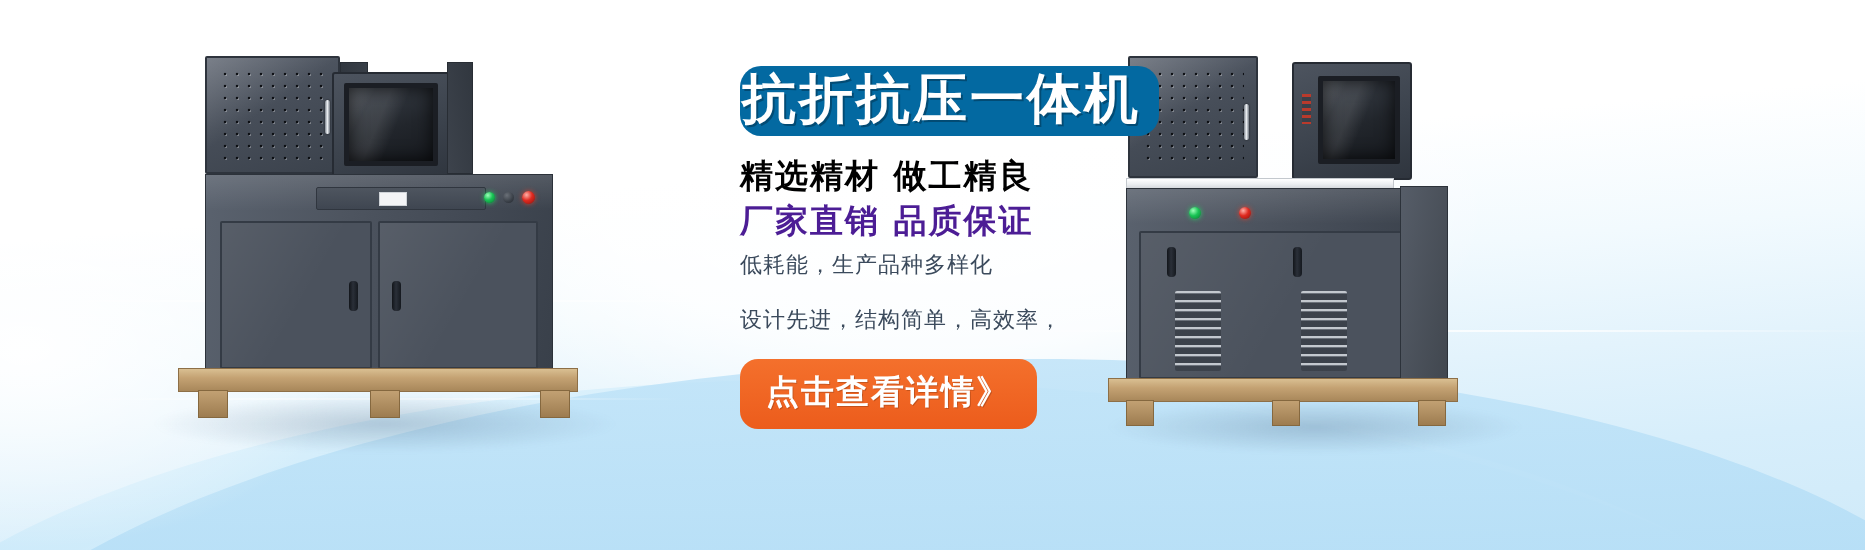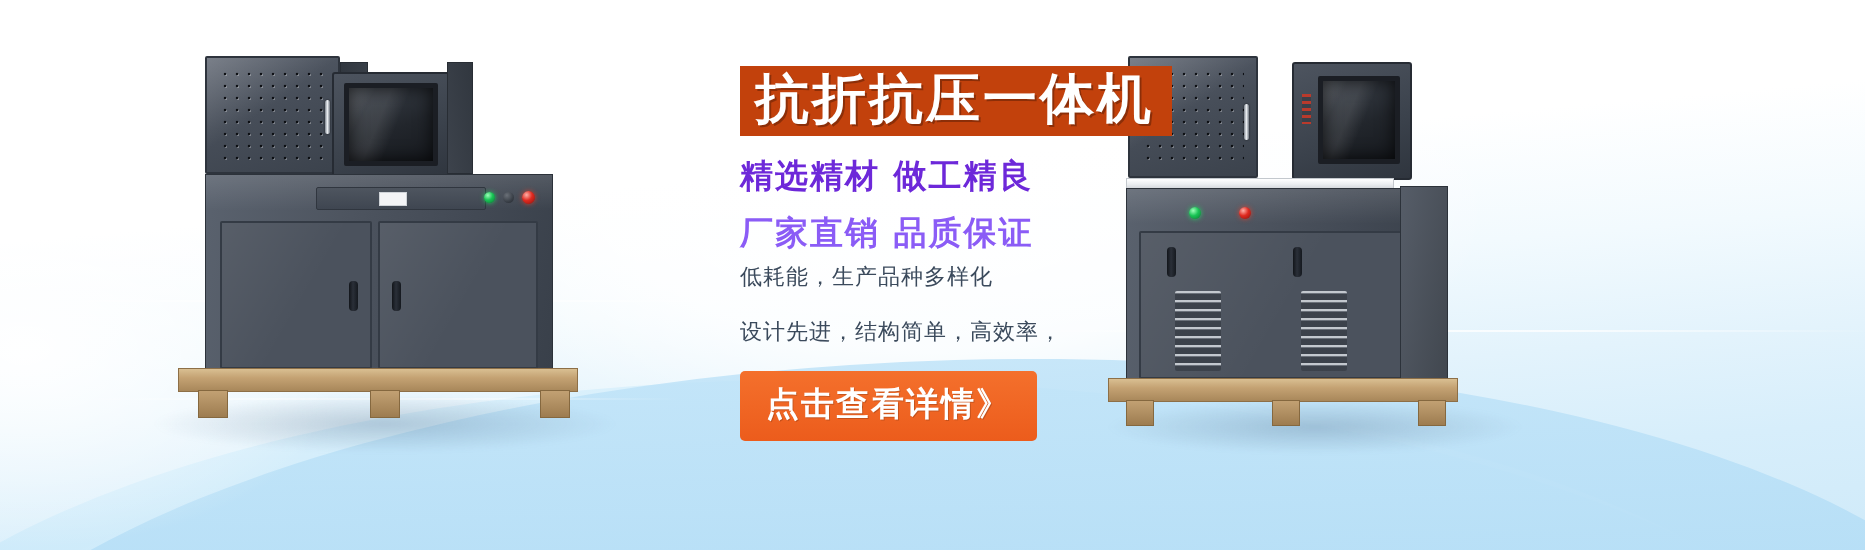--- a/index.html
+++ b/index.html
@@ -144,44 +144,44 @@
   }
 
   
   .text-col {
     position: absolute;
     left: 740px; top: 66px;
     width: 560px;
   }
   .title-bar {
     display: inline-block;
-    background: #c2410c;
-    padding: 6px 18px 10px 15px;
+    background: #0369a1;
+    padding: 6px 18px 10px 2px;
     line-height: 1;
+    border-radius: 21px;
   }
   .title-bar .title-text {
     display: block;
     color: #ffffff;
     font-size: 54px;
     font-weight: bold;
     letter-spacing: 3px;
     text-shadow: 2px 2px 0 rgba(0,0,0,.28);
     white-space: nowrap;
   }
   .sub-orange {
     margin-top: 18px;
-    color: #6d28d9;
+    color: #000000;
     font-size: 33px;
     font-weight: bold;
     letter-spacing: 2px;
     white-space: nowrap;
   }
   .sub-navy {
-    margin-top: 12px;
-    color: #8b5cf6;
+    color: #4c1d95;
     font-size: 33px;
     font-weight: bold;
     letter-spacing: 2px;
     white-space: nowrap;
   }
   .desc {
     margin-top: 16px;
     color: #3b4a5c;
     font-size: 22px;
     line-height: 1.75;
@@ -191,21 +191,21 @@
   .cta {
     display: inline-block;
     margin-top: 20px;
     background: linear-gradient(180deg, #f4702c 0%, #ec5c1c 100%);
     color: #ffffff;
     font-size: 33px;
     font-weight: bold;
     letter-spacing: 2px;
     padding: 11px 26px 14px 26px;
     border: none;
-    border-radius: 5px;
+    border-radius: 18px;
     cursor: pointer;
     text-shadow: 1px 1px 0 rgba(0,0,0,.18);
     white-space: nowrap;
   }
 </style>
 </head>
 <body>
 
 <div id="banner">
 

